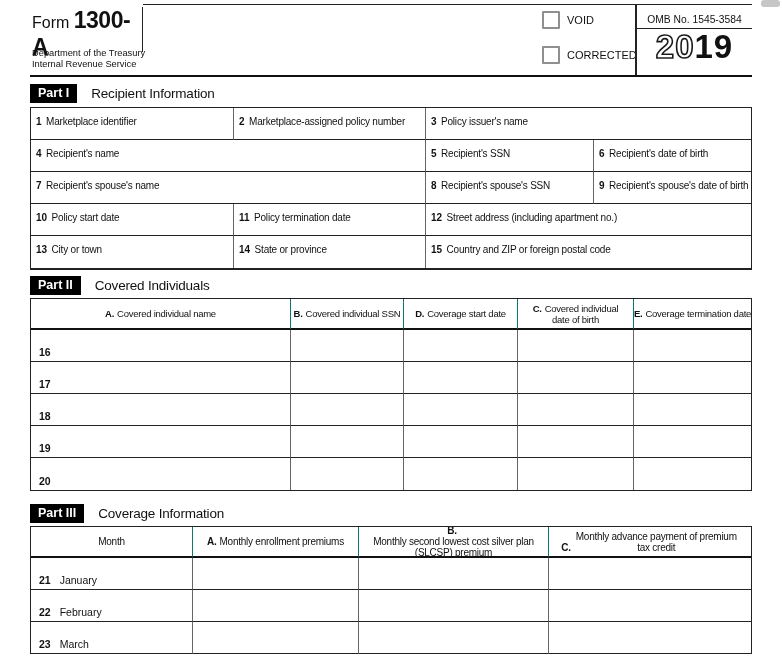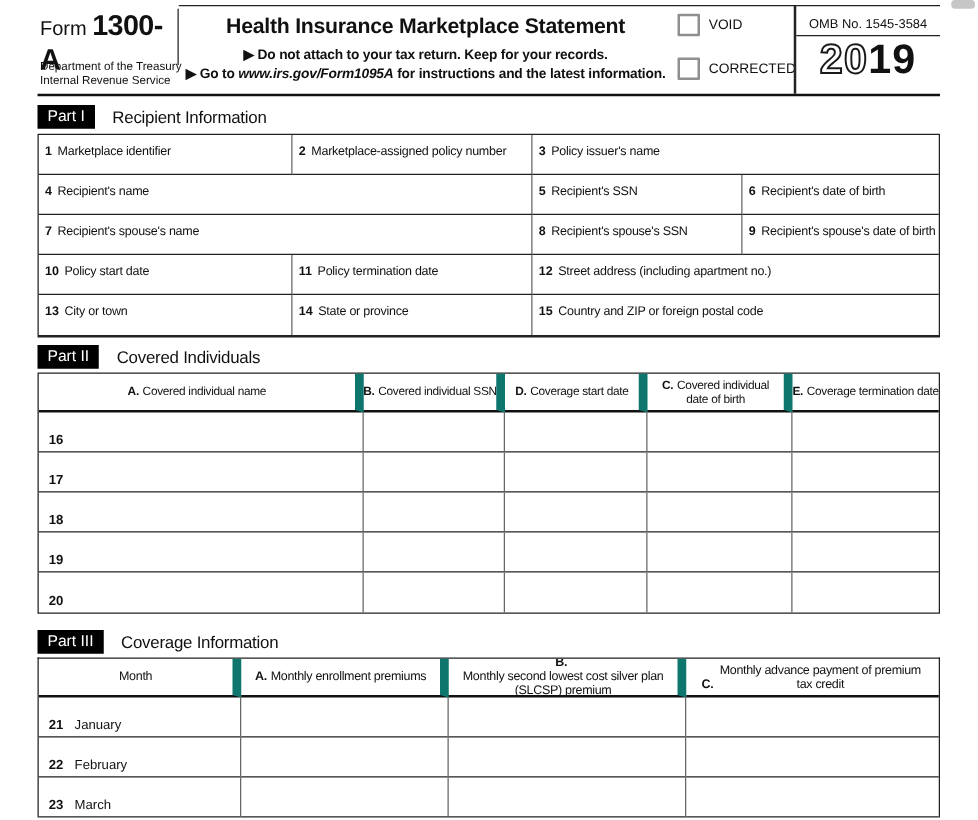--- a/index.html
+++ b/index.html
@@ -34,41 +34,41 @@
   .omb { margin-top:10px; font-size:10.3px; }
   .omb-rule { margin-top:3px; border-top:1.2px solid #222; }
   .year { margin-top:1px; font-size:33px; font-weight:800; letter-spacing:1px; line-height:1; }
   .yr-outline { color:#fff; -webkit-text-stroke:1.6px #1a1a1a; }
   .yr-solid { color:#111; }
   .corner-blob { position:absolute; top:0; left:761px; width:19px; height:7px;
                  background:#c6c6c6; border-radius:3px; }
 
   
   .part-hdr { position:absolute; left:30px; display:flex; align-items:center; }
-  .part-tag { background:#000; color:#fff; font-weight:normal; font-size:12.5px;
+  .part-tag { background:#000; color:#fff; font-weight:bold; font-size:12.5px;
               padding:2px 8px 3px; }
   .part-title { margin-left:14px; font-weight:normal; font-size:13.5px; letter-spacing:-0.2px; }
 
   
   .tbl { position:absolute; left:30px; width:722px; border:1.8px solid #222; background:#fff; }
   .tbl-thickbottom { border-bottom-width:2.5px; }
   .grow { display:grid; }
   .cols-a { grid-template-columns:203px 192px 1fr; }
   .cols-b { grid-template-columns:395px 168px 1fr; }
   .p2cols { grid-template-columns:260px 113px 114px 116px 1fr; }
   .p3cols { grid-template-columns:162px 166px 190px 1fr; }
 
   .fcell { height:32px; border-right:1px solid #666; border-bottom:1px solid #222;
            padding:3px 2px 0 5px; overflow:hidden; }
   .grow > .fcell:last-child { border-right:none; }
   .grow.lastrow > .fcell { border-bottom:none; }
   .fnum { font-weight:bold; font-size:10px; }
   .flabel { font-size:10px; letter-spacing:-0.2px; }
 
-  .hcell { border-right:7px solid #0f766e; border-bottom:2px solid #111;
+  .hcell { border-right:1px solid #0f766e; border-bottom:2px solid #111;
            display:flex; align-items:center; justify-content:center; text-align:center;
            font-size:9.5px; letter-spacing:-0.25px; padding:1px; overflow:hidden; }
   .grow > .hcell:last-child { border-right:none; }
   .hcell b { font-weight:bold; margin-right:3px; }
   .p2h { height:31px; }
   .p3h { height:31px; font-size:10px; }
   .nowrap { white-space:nowrap; }
   .wrapnarrow-b span.lbl { display:inline-block; max-width:180px; }
   .wrapnarrow-c span.lbl { display:inline-block; max-width:165px; }
 
@@ -89,25 +89,20 @@
   <div class="hdr-left">
     <span class="form-word">Form</span>
     <span class="form-number">1300-A</span>
   </div>
   <div class="dept">
     <div>Department of the Treasury</div>
     <div>Internal Revenue Service</div>
   </div>
   <div class="hdr-vdiv1"></div>
 
-  <div class="hdr-center">
-    <div class="form-title">Health Insurance Marketplace Statement</div>
-    <div class="instr instr1">▶ Do not attach to your tax return. Keep for your records.</div>
-    <div class="instr instr2"><span>▶ Go to </span><i>www.irs.gov/Form1095A</i><span> for instructions and the latest information.</span></div>
-  </div>
 
   <div class="cbcol">
     <div class="cbrow void">
       <span class="cb"></span>
       <span class="cblabel">VOID</span>
     </div>
     <div class="cbrow corrected">
       <span class="cb"></span>
       <span class="cblabel">CORRECTED</span>
     </div>

